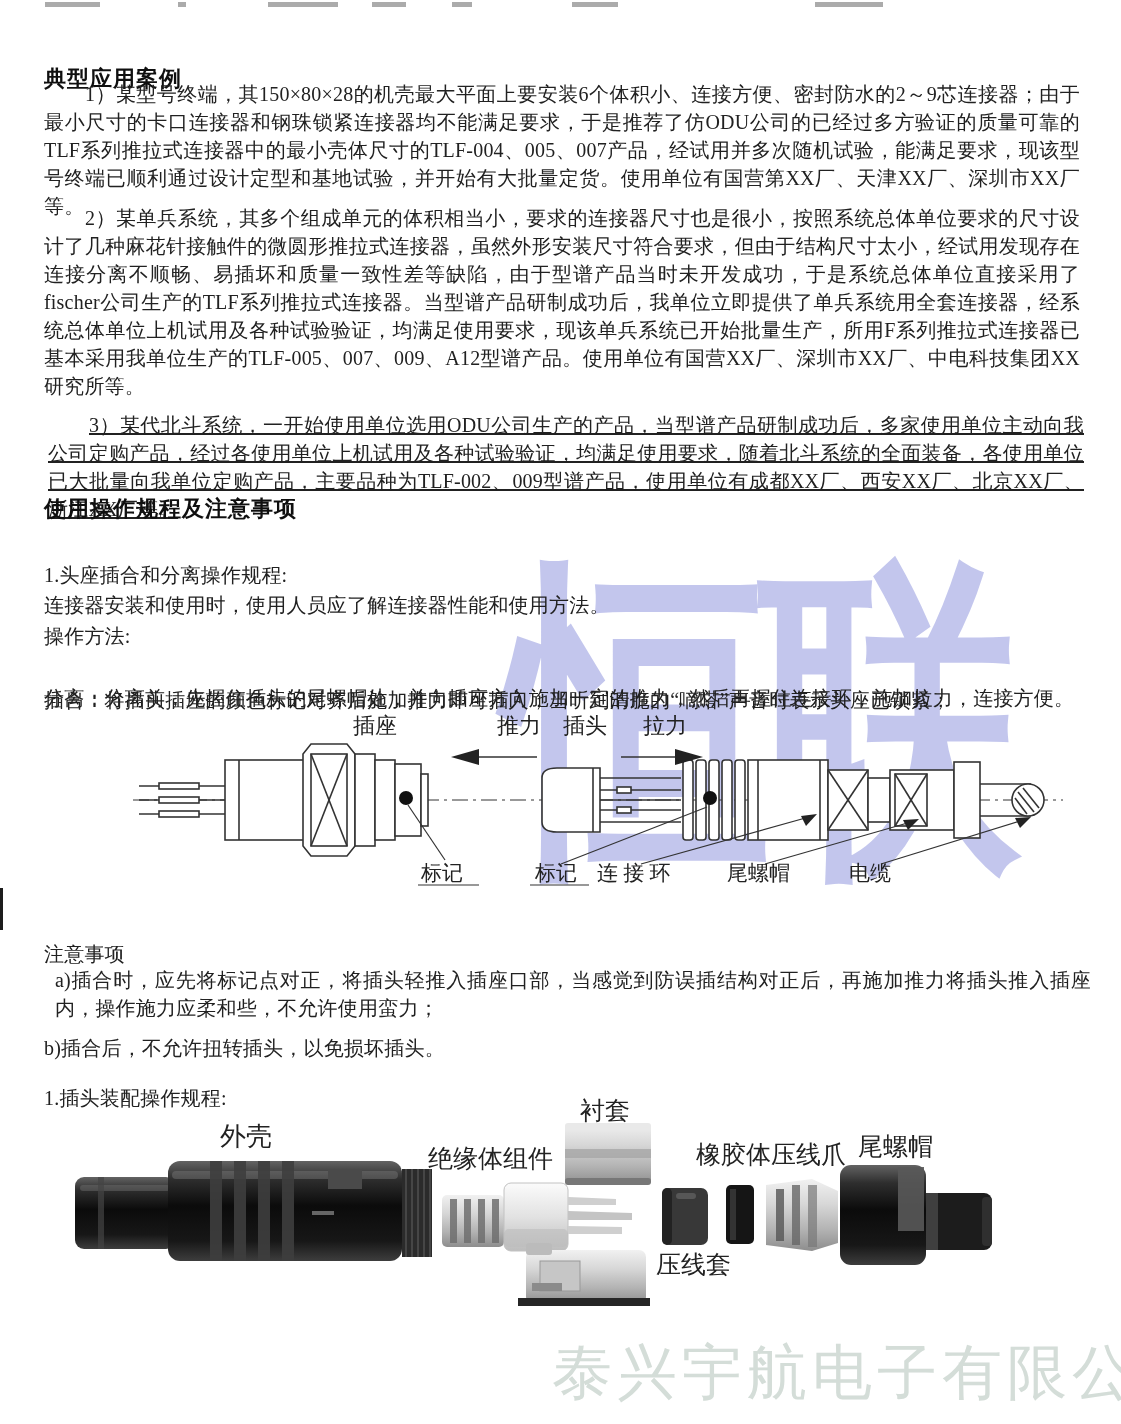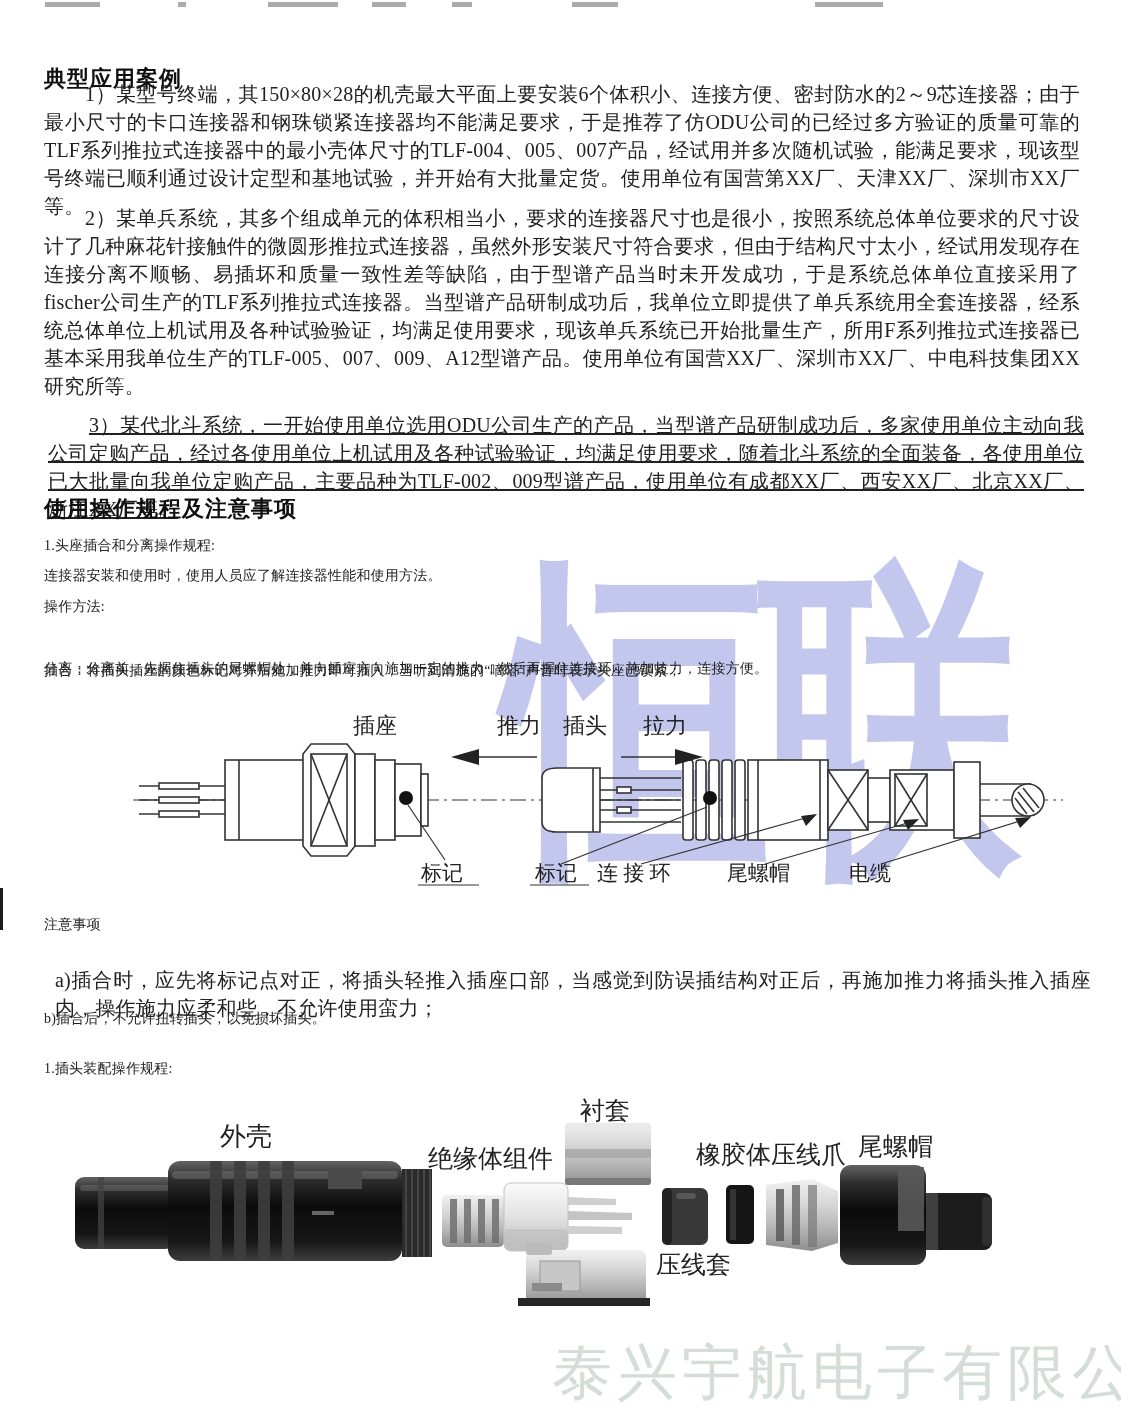--- a/index.html
+++ b/index.html
@@ -14,21 +14,21 @@
              transform:scale(.82,1.04);transform-origin:left top;z-index:0;white-space:nowrap;}
   .wm-bottom{position:absolute;left:552px;top:1340px;font-size:60px;line-height:1.1;
              color:#d4ddd8;letter-spacing:5px;z-index:1;white-space:nowrap;
              font-family:"Liberation Serif",serif;}
   
   .sec-head{position:absolute;left:44px;font-family:"Liberation Sans",sans-serif;
             font-weight:bold;font-size:22px;color:#0f0f0f;z-index:2;letter-spacing:1px;}
   .txt{position:absolute;left:44px;width:1036px;font-size:20px;line-height:28px;
        text-align:justify;letter-spacing:.2px;z-index:2;}
   .indent{text-indent:2.05em;}
-  .line{position:absolute;left:44px;font-size:14px;white-space:nowrap;z-index:2;letter-spacing:.2px;}
+  .line{position:absolute;left:44px;font-size:20px;white-space:nowrap;z-index:2;letter-spacing:.2px;margin-top:25px;}
   .fig{position:absolute;z-index:2;}
   svg text{font-family:"Liberation Serif",serif;fill:#222;}
 </style>
 </head>
 <body>
 
 <div class="page">
 
   <div class="frag" style="left:45px;width:55px;"></div>
   <div class="frag" style="left:178px;width:8px;"></div>

